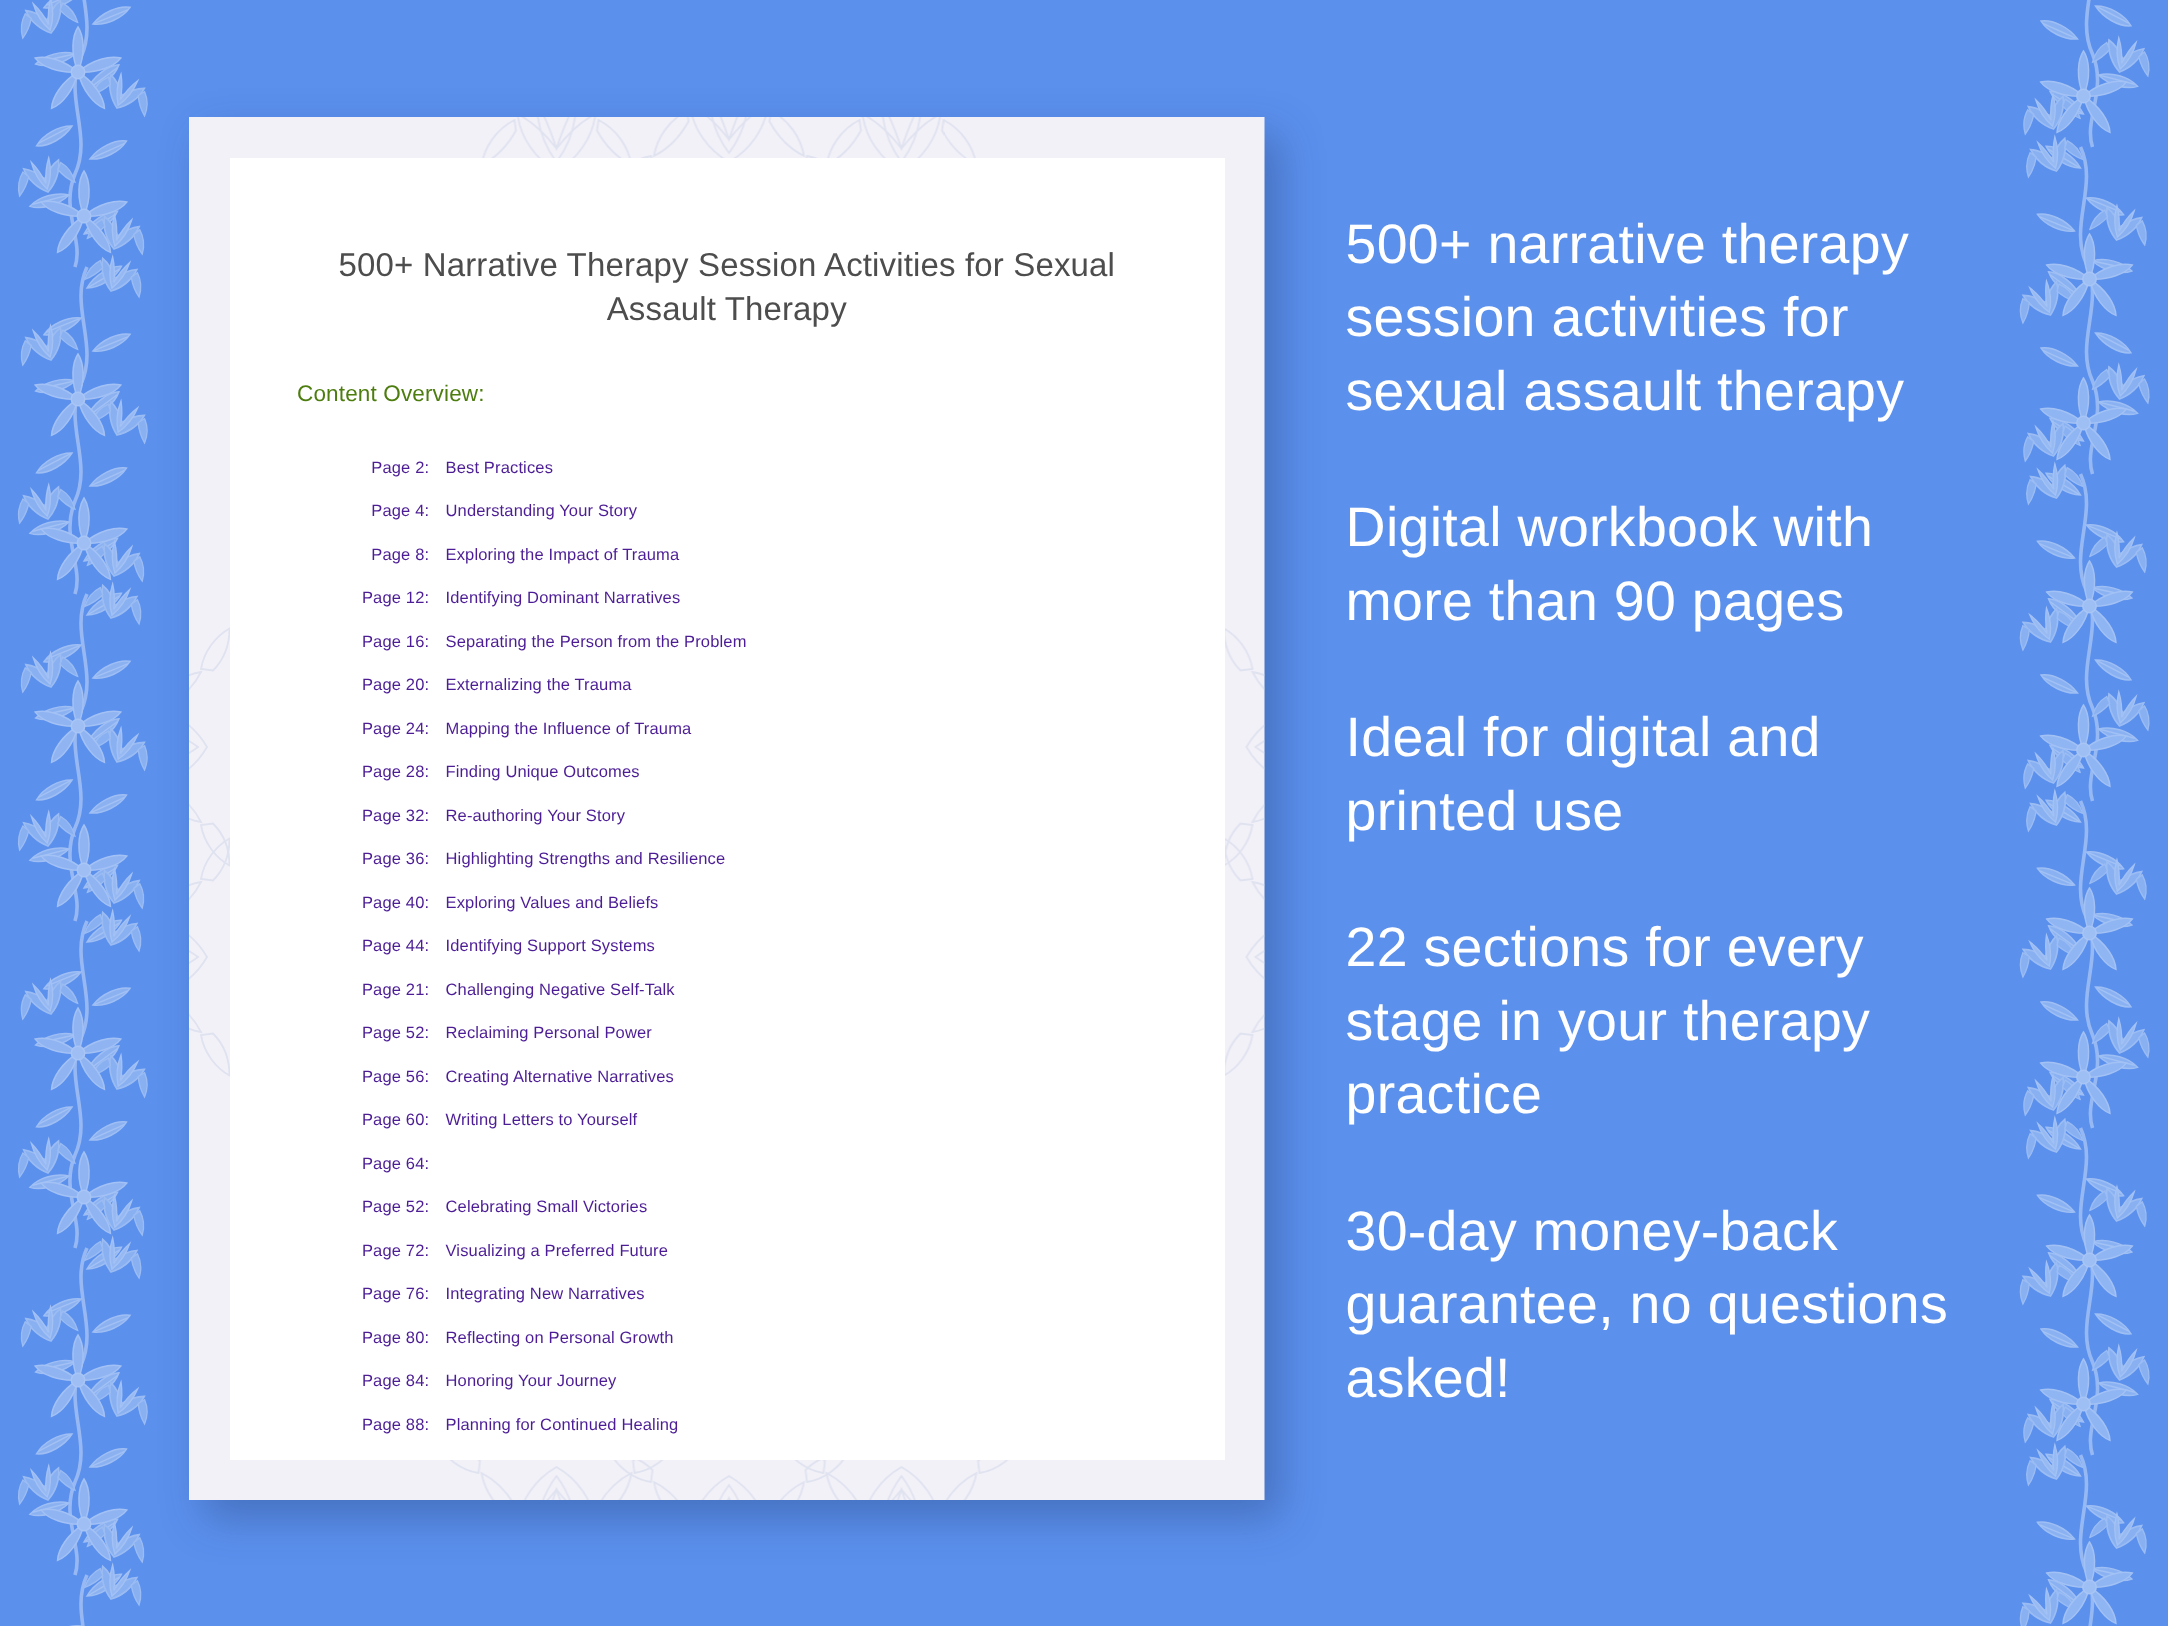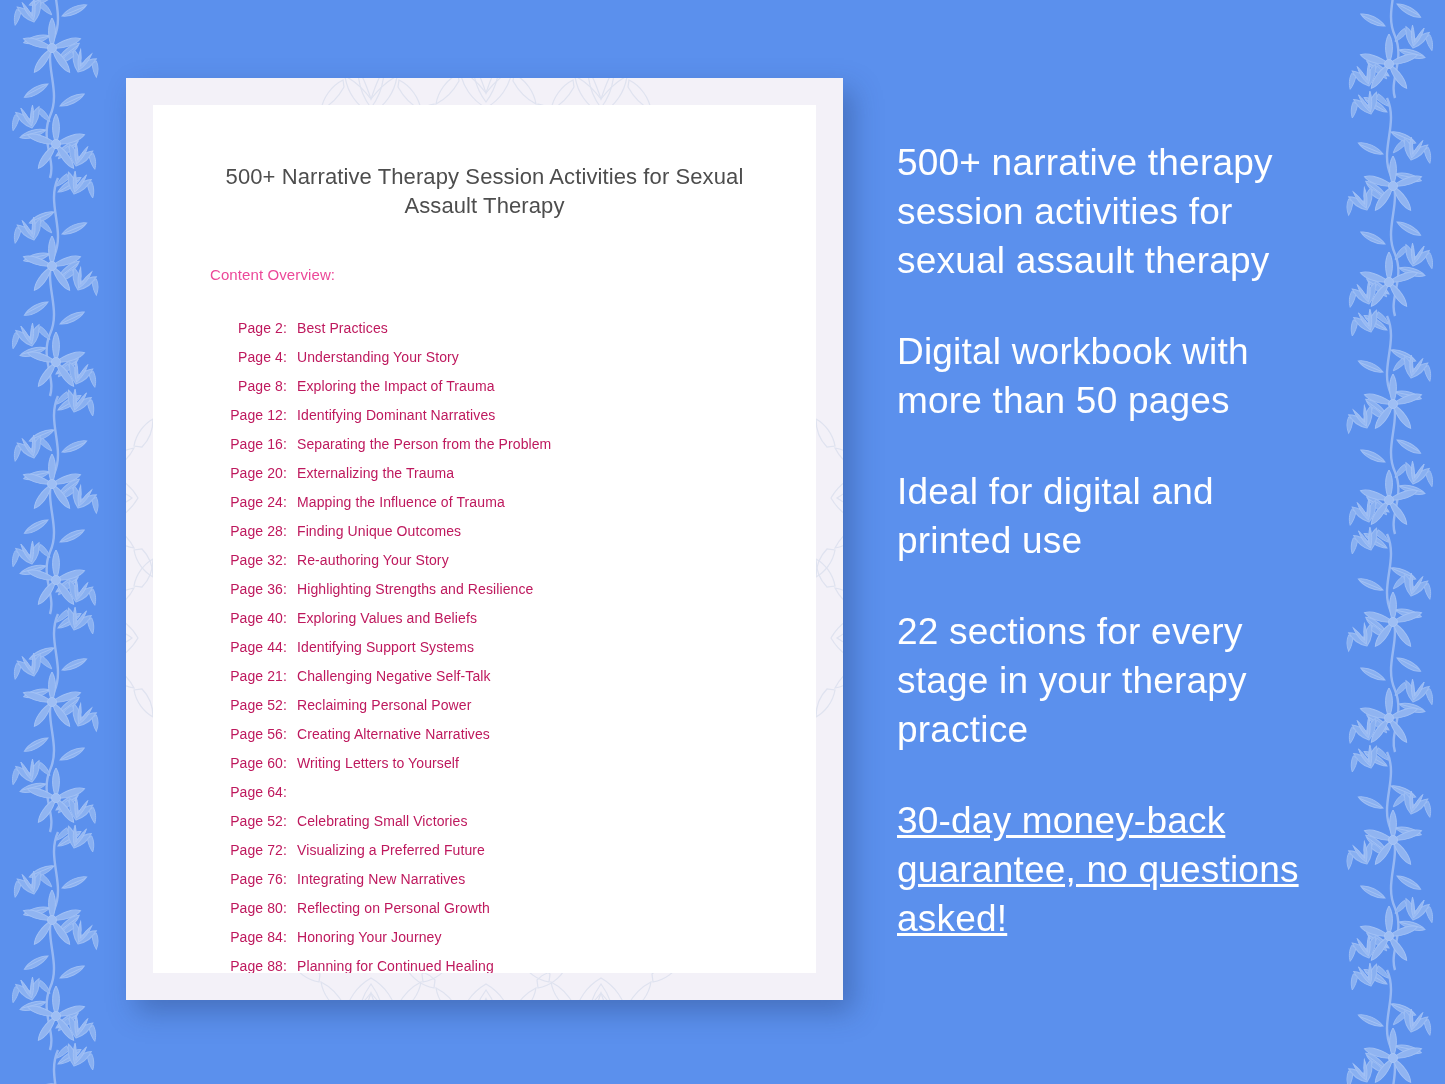--- a/index.html
+++ b/index.html
@@ -68,39 +68,39 @@
     padding: 57px 60px 0 60px;
     font-size: 22px;
     line-height: 29px;
     font-weight: 400;
     text-align: center;
     color: #4d4d4d;
     letter-spacing: 0.1px;
   }
 
   #overview-label {
-    margin: 12px;
+    margin: 0;
     padding: 33px 0 0 45px;
     font-size: 15px;
     line-height: 20px;
-    color: #ec4899;
+    color: #4d7c0f;
     letter-spacing: 0.1px;
   }
 
   #toc {
     list-style: none;
     margin: 0;
     padding: 16px 0 0 68px;
   }
   .toc-row {
     display: flex;
-    align-items: center;
+    align-items: flex-end;
     height: 29px;
-    font-size: 14px;
-    color: #be185d;
+    font-size: 11px;
+    color: #4c1d95;
     letter-spacing: 0.1px;
   }
   .toc-page {
     flex: 0 0 auto;
     width: 62px;
     text-align: right;
     white-space: pre;
   }
   .toc-colon {
     flex: 0 0 auto;
@@ -120,21 +120,21 @@
     width: 430px;
   }
   .mk-block {
     color: #ffffff;
     font-size: 37px;
     line-height: 49px;
     font-weight: 400;
     letter-spacing: 0.2px;
     margin: 0 0 42px 0;
   }
-  .mk-block:last-child { margin-bottom: 0; text-decoration: underline; }
+  .mk-block:last-child { margin-bottom: 0; }
 </style>
 </head>
 <body>
 
 <div id="stage">
 
   <svg class="floral-border floral-left" viewBox="0 0 132 1084" preserveAspectRatio="none" xmlns="http://www.w3.org/2000/svg">
     <defs>
       <g id="lotus">
         <path d="M0,0 C-6,-4 -11,-11 -12,-19 C-7,-17 -3,-13 0,-9 C3,-13 7,-17 12,-19 C11,-11 6,-4 0,0 Z" fill="#a6c4f4" stroke="#c3d8f8" stroke-width="1.1"></path>
@@ -347,19 +347,19 @@
           <li class="toc-row">
             <span class="toc-page">Page 92</span>
             <span class="toc-colon">:</span>
           </li>
         </ul>
     </div>
   </div>
 
   <div id="marketing">
       <p class="mk-block">500+ narrative therapy session activities for sexual assault therapy</p>
-      <p class="mk-block">Digital workbook with more than 50 pages</p>
+      <p class="mk-block">Digital workbook with more than 90 pages</p>
       <p class="mk-block">Ideal for digital and printed use</p>
       <p class="mk-block">22 sections for every stage in your therapy practice</p>
       <p class="mk-block">30-day money-back guarantee, no questions asked!</p>
     </div>
 
 </div>
 
 </body></html>

